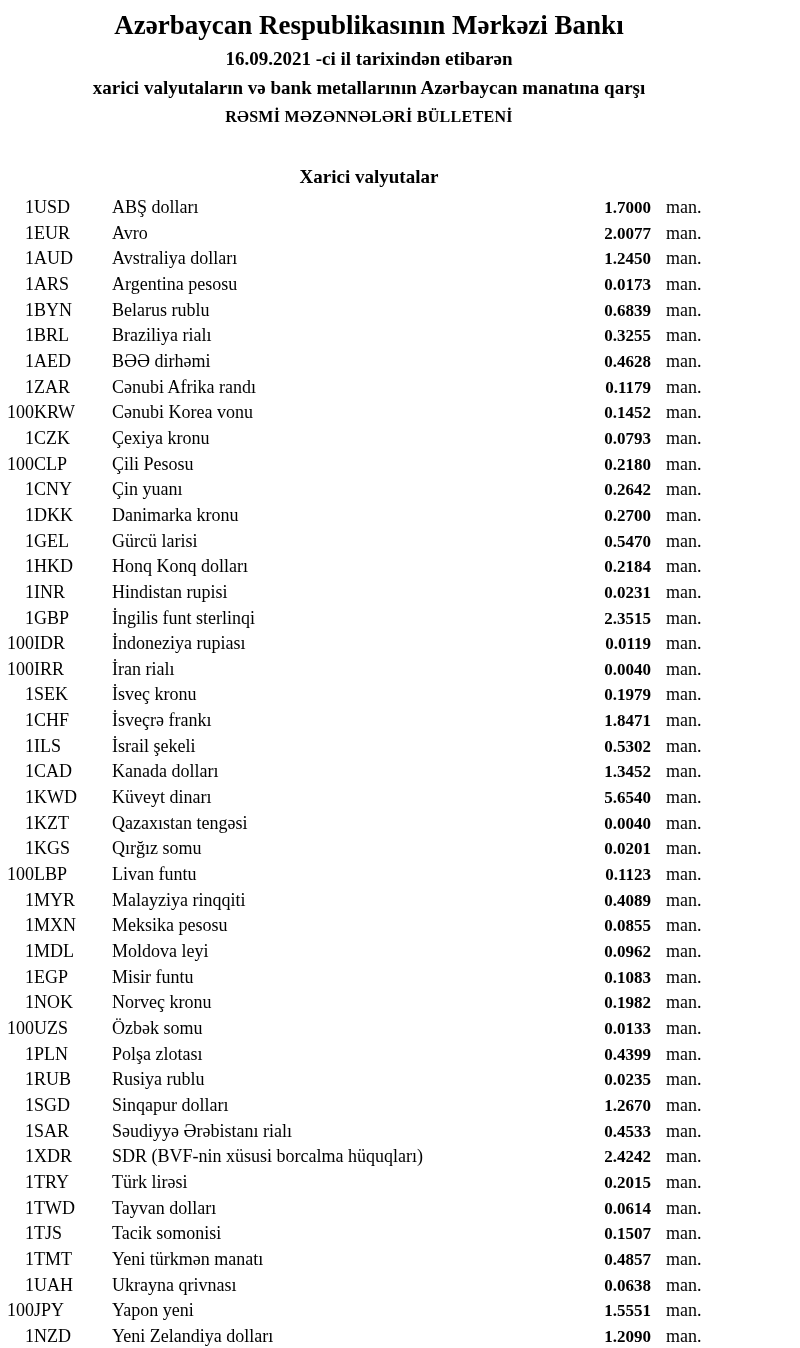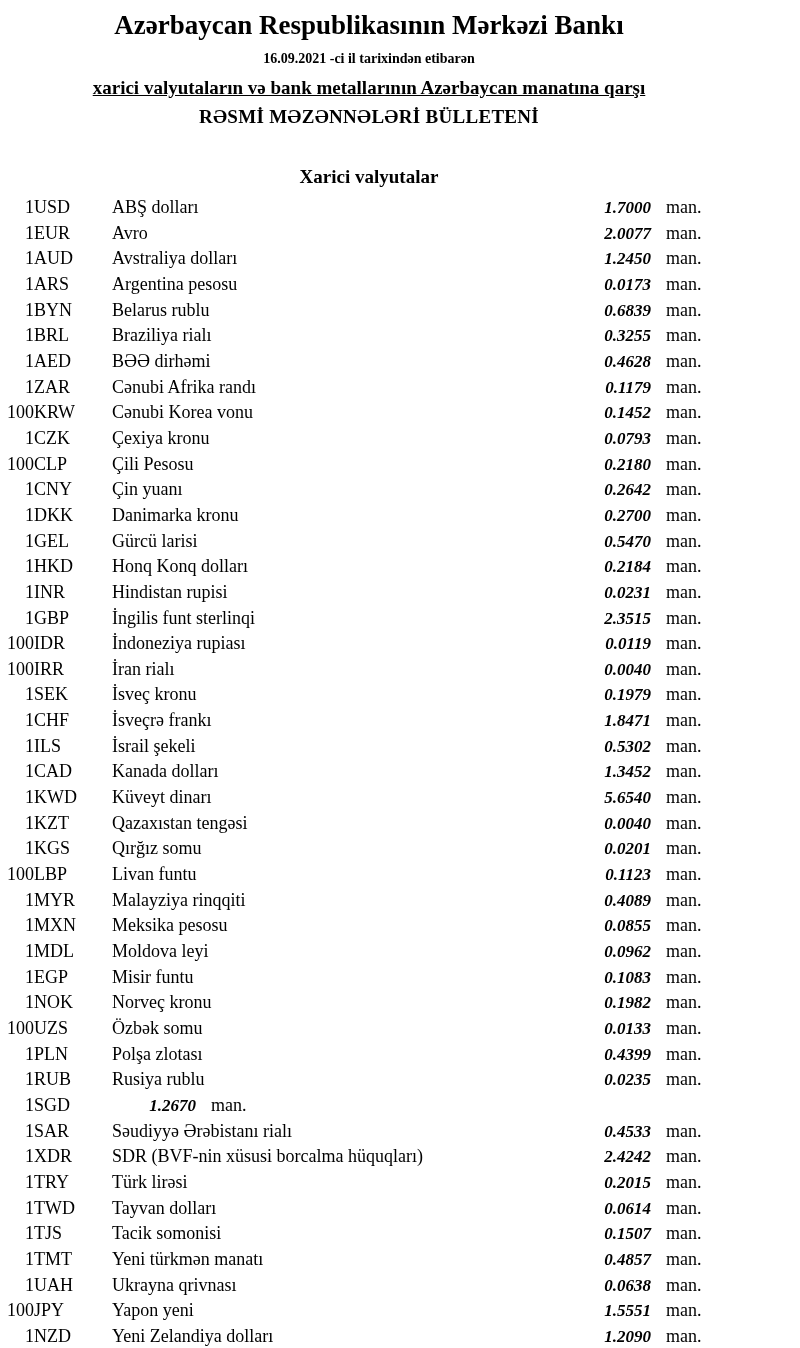--- a/index.html
+++ b/index.html
@@ -28,32 +28,31 @@
     font-size: 27px;
     font-weight: bold;
     line-height: 31px;
     margin: 0;
   }
   .hline {
     font-weight: bold;
     margin: 0;
   }
   .date-line {
-    font-size: 14px;
+    font-size: 19px;
     line-height: 24px;
     margin-top: 6px;
   }
   .subtitle-line {
     font-size: 19px;
     line-height: 24px;
     margin-top: 5px;
-    text-decoration: underline;
   }
   .bulletin-line {
-    font-size: 19px;
+    font-size: 16px;
     line-height: 25px;
     margin-top: 4px;
     letter-spacing: 0.3px;
   }
   .section-title {
     text-align: center;
     font-size: 19px;
     font-weight: bold;
     line-height: 24px;
     margin: 36px 0 0 0;
@@ -81,21 +80,20 @@
   }
   .name {
     flex: 1 1 auto;
     padding-left: 8px;
     overflow: hidden;
   }
   .rate {
     width: 92px;
     text-align: right;
     font-weight: bold;
-    font-style: italic;
     font-size: 17px;
     flex: 0 0 auto;
   }
   .unit {
     width: 44px;
     padding-left: 15px;
     margin-right: 28px;
     flex: 0 0 auto;
   }
 </style>
@@ -389,20 +387,21 @@
     <span class="qty">1</span>
     <span class="code">RUB</span>
     <span class="name">Rusiya rublu</span>
     <span class="rate">0.0235</span>
     <span class="unit">man.</span>
   </div>
 
   <div class="row">
     <span class="qty">1</span>
     <span class="code">SGD</span>
+    <span class="name">Sinqapur dolları</span>
     <span class="rate">1.2670</span>
     <span class="unit">man.</span>
   </div>
 
   <div class="row">
     <span class="qty">1</span>
     <span class="code">SAR</span>
     <span class="name">Səudiyyə Ərəbistanı rialı</span>
     <span class="rate">0.4533</span>
     <span class="unit">man.</span>

